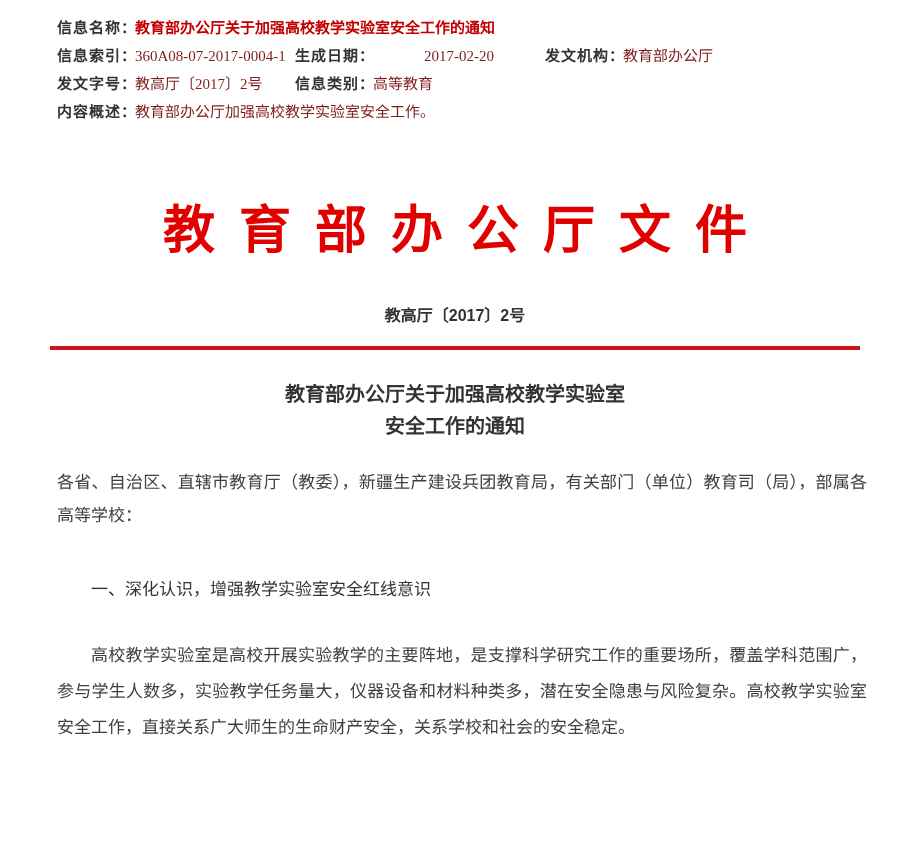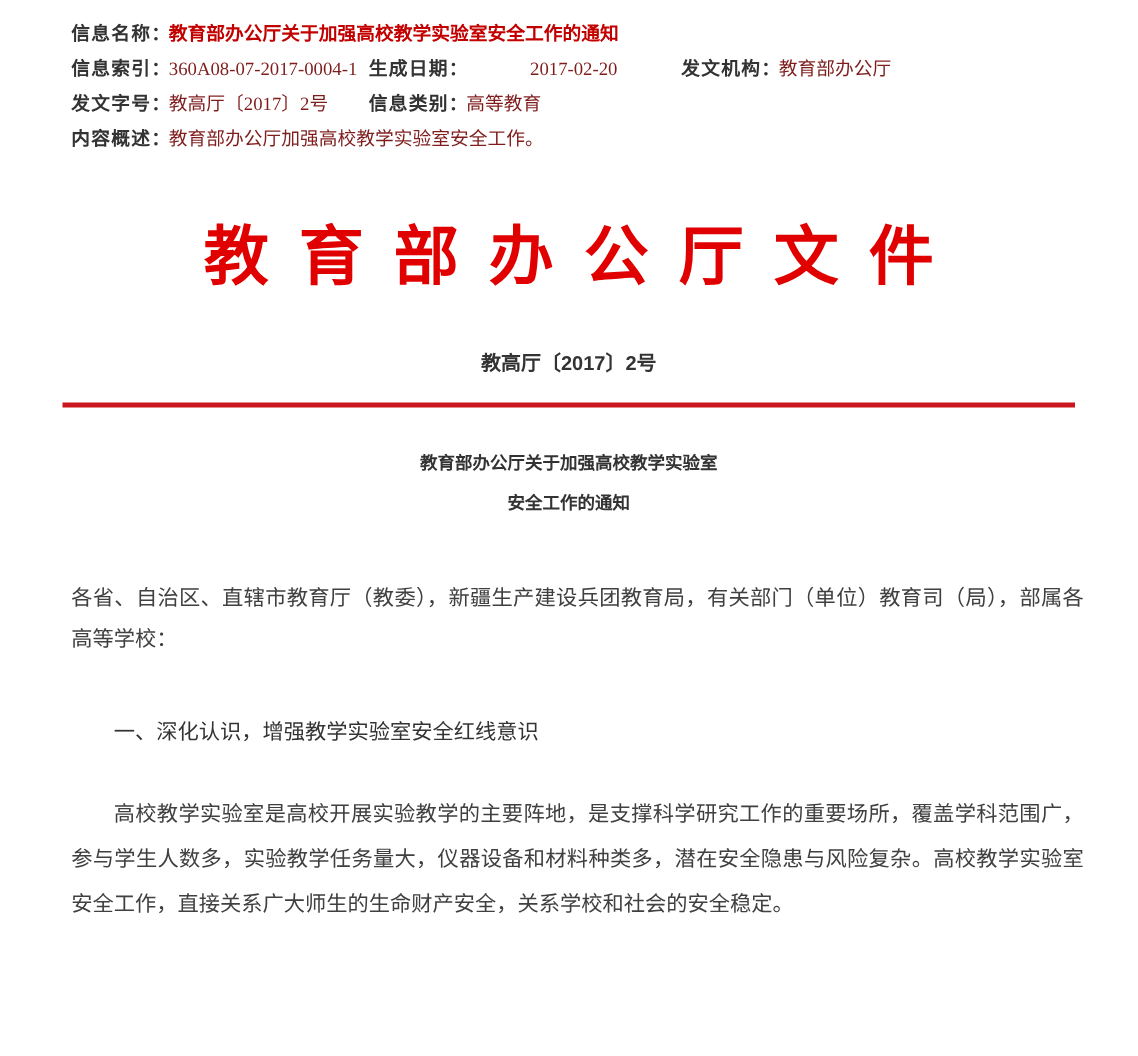--- a/index.html
+++ b/index.html
@@ -42,21 +42,21 @@
   .meta-value.red-link {
     color: #c30000;
     font-weight: bold;
     font-family: Liberation Sans, sans-serif;
     cursor: pointer;
   }
 
   
   .letterhead { text-align: center; }
   .letterhead-title {
-    margin-top: 52px;
+    margin-top: 76px;
     font-family: "Liberation Serif", serif;
     font-weight: bold;
     font-size: 52px;
     line-height: 58px;
     color: #e10000;
     letter-spacing: 24px;
     text-indent: 24px; 
     white-space: nowrap;
   }
   .doc-number {
@@ -72,35 +72,35 @@
     height: 4px;
     margin: 20px auto 0 auto;
     background: #cb161d;
     border: none;
   }
 
   
   .doc-title {
     margin-top: 28px;
     text-align: center;
-    font-size: 14px;
+    font-size: 20px;
     font-weight: bold;
     color: #333333;
     line-height: 32px;
   }
 
   
   .doc-body {
     padding: 0 43px 0 57px;
     font-size: 17px;
     color: #404040;
     line-height: 33px;
     text-align: justify;
   }
-  .doc-body .salutation { margin-top: 44px; }
+  .doc-body .salutation { margin-top: 24px; }
   .doc-body .para {
     margin-top: 30px;
     text-indent: 2em;
     line-height: 36px;
   }
   .doc-body .section-heading {
     margin-top: 40px;
     text-indent: 2em;
     font-weight: normal;
     color: #333333;

